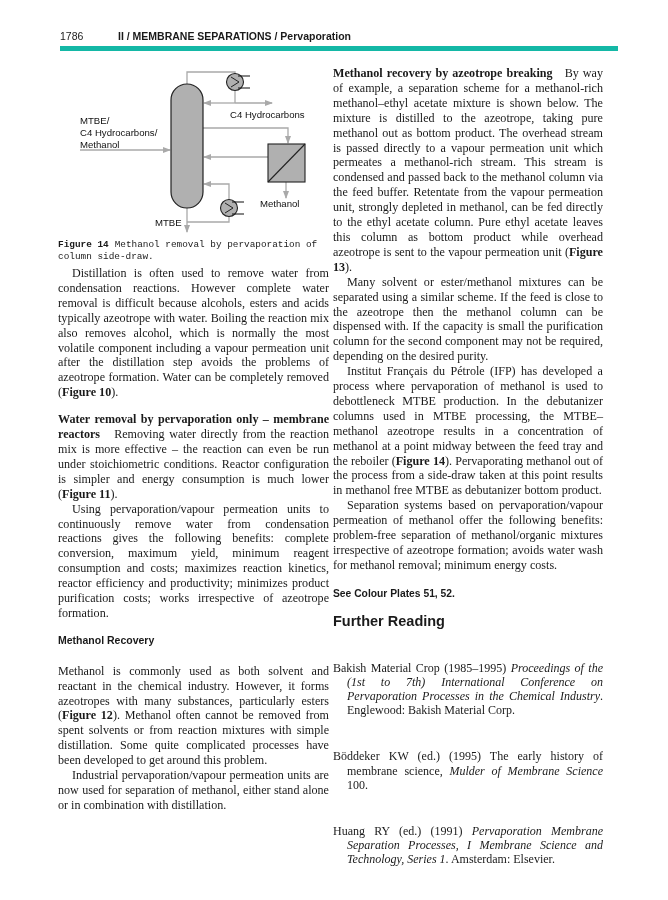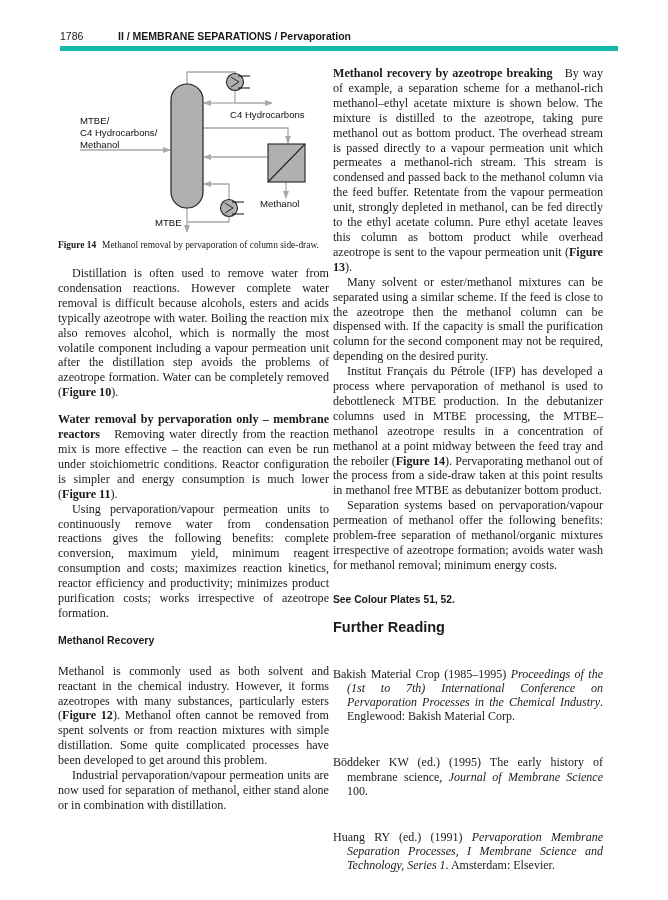--- a/index.html
+++ b/index.html
@@ -6,21 +6,21 @@
   body { width: 668px; height: 900px; position: relative; overflow: hidden; color: #1a1a1a; }
   .header { position: absolute; left: 60px; top: 28px; width: 558px; height: 18px; border-bottom: 5px solid #14b8a6; font-family: "Liberation Sans", sans-serif; font-size: 10.5px; }
   .header .pg { position: absolute; left: 0; top: 2px; font-weight: normal; }
   .header .run { position: absolute; left: 36px; top: 2px; font-weight: bold; padding-left: 22px; }
   .col { position: absolute; font-family: "Liberation Serif", serif; font-size: 12.1px; line-height: 14.9px; text-align: justify; }
   .left { left: 58px; width: 271px; }
   .right { left: 333px; width: 270px; }
   p { margin: 0; }
   .ind { text-indent: 14px; }
   .runin { font-weight: bold; }
-  .fig-caption { position: absolute; left: 58px; top: 239px; width: 272px; font-family: Liberation Serif, serif; font-size: 9.4px; line-height: 12px; }
+  .fig-caption { position: absolute; left: 58px; top: 239px; width: 272px; font-family: Liberation Mono, monospace; font-size: 9.4px; line-height: 12px; }
   .fig-caption .lbl { font-weight: bold; margin-right: 6px; }
   .section-head { font-family: "Liberation Sans", sans-serif; font-weight: bold; font-size: 10.5px; }
   .further { font-family: "Liberation Sans", sans-serif; font-weight: bold; font-size: 14.5px; }
   .ref { padding-left: 14px; text-indent: -14px; font-size: 12px; line-height: 14.2px; margin-top: 32px; }
   .see { font-family: "Liberation Sans", sans-serif; font-weight: bold; font-size: 10.3px; }
   i { font-style: italic; }
   svg text { font-family: "Liberation Sans", sans-serif; font-size: 9.6px; fill: #111; }
 </style>
 </head>
 <body>
@@ -98,21 +98,21 @@
   <p class="section-head" style="margin-top:12px;margin-bottom:16px;">Methanol Recovery</p>
   <p><span>Methanol is commonly used as both solvent and reactant in the chemical industry. However, it forms azeotropes with many substances, particularly esters (</span><b>Figure 12</b><span>). Methanol often cannot be removed from spent solvents or from reaction mixtures with simple distillation. Some quite complicated processes have been developed to get around this problem.</span></p>
   <p class="ind">Industrial pervaporation/vapour permeation units are now used for separation of methanol, either stand alone or in combination with distillation.</p>
 </div>
 
 <div class="col right" style="top:66px;">
   <p><span class="runin">Methanol recovery by azeotrope breaking</span>&nbsp;&nbsp; <span>By way of example, a separation scheme for a methanol-rich methanol–ethyl acetate mixture is shown below. The mixture is distilled to the azeotrope, taking pure methanol out as bottom product. The overhead stream is passed directly to a vapour permeation unit which permeates a methanol-rich stream. This stream is condensed and passed back to the methanol column via the feed buffer. Retentate from the vapour permeation unit, strongly depleted in methanol, can be fed directly to the ethyl acetate column. Pure ethyl acetate leaves this column as bottom product while overhead azeotrope is sent to the vapour permeation unit (</span><b>Figure 13</b><span>).</span></p>
   <p class="ind">Many solvent or ester/methanol mixtures can be separated using a similar scheme. If the feed is close to the azeotrope then the methanol column can be dispensed with. If the capacity is small the purification column for the second component may not be required, depending on the desired purity.</p>
   <p class="ind"><span>Institut Français du Pétrole (IFP) has developed a process where pervaporation of methanol is used to debottleneck MTBE production. In the debutanizer columns used in MTBE processing, the MTBE–methanol azeotrope results in a concentration of methanol at a point midway between the feed tray and the reboiler (</span><b>Figure 14</b><span>). Pervaporating methanol out of the process from a side-draw taken at this point results in methanol free MTBE as debutanizer bottom product.</span></p>
   <p class="ind">Separation systems based on pervaporation/vapour permeation of methanol offer the following benefits: problem-free separation of methanol/organic mixtures irrespective of azeotrope formation; avoids water wash for methanol removal; minimum energy costs.</p>
-  <p class="see" style="margin-top:20px;">See Colour Plates 51, 52.</p>
+  <p class="see" style="margin-top:14px;">See Colour Plates 51, 52.</p>
   <p class="further" style="margin-top:12px;margin-bottom:16px;">Further Reading</p>
   <div>
     <p class="ref"><span>Bakish Material Crop (1985–1995) </span><i>Proceedings of the (1st to 7th) International Conference on Pervaporation Processes in the Chemical Industry</i><span>. Englewood: Bakish Material Corp.</span></p>
-    <p class="ref"><span>Böddeker KW (ed.) (1995) The early history of membrane science, </span><i>Journal of Membrane Science</i><span> 100.</span></p>
+    <p class="ref"><span>Böddeker KW (ed.) (1995) The early history of membrane science, </span><i>Mulder of Membrane Science</i><span> 100.</span></p>
     <p class="ref"><span>Huang RY (ed.) (1991) </span><i>Pervaporation Membrane Separation Processes, I Membrane Science and Technology, Series 1</i><span>. Amsterdam: Elsevier.</span></p>
     <p class="ref"><span>Mulder M (1991) </span><i>Basic Principles of Membrane Technology</i><span>. Dordrecht: Kluwer Academic Publishers.</span></p>
   </div>
 </div>
 
 </body></html>

